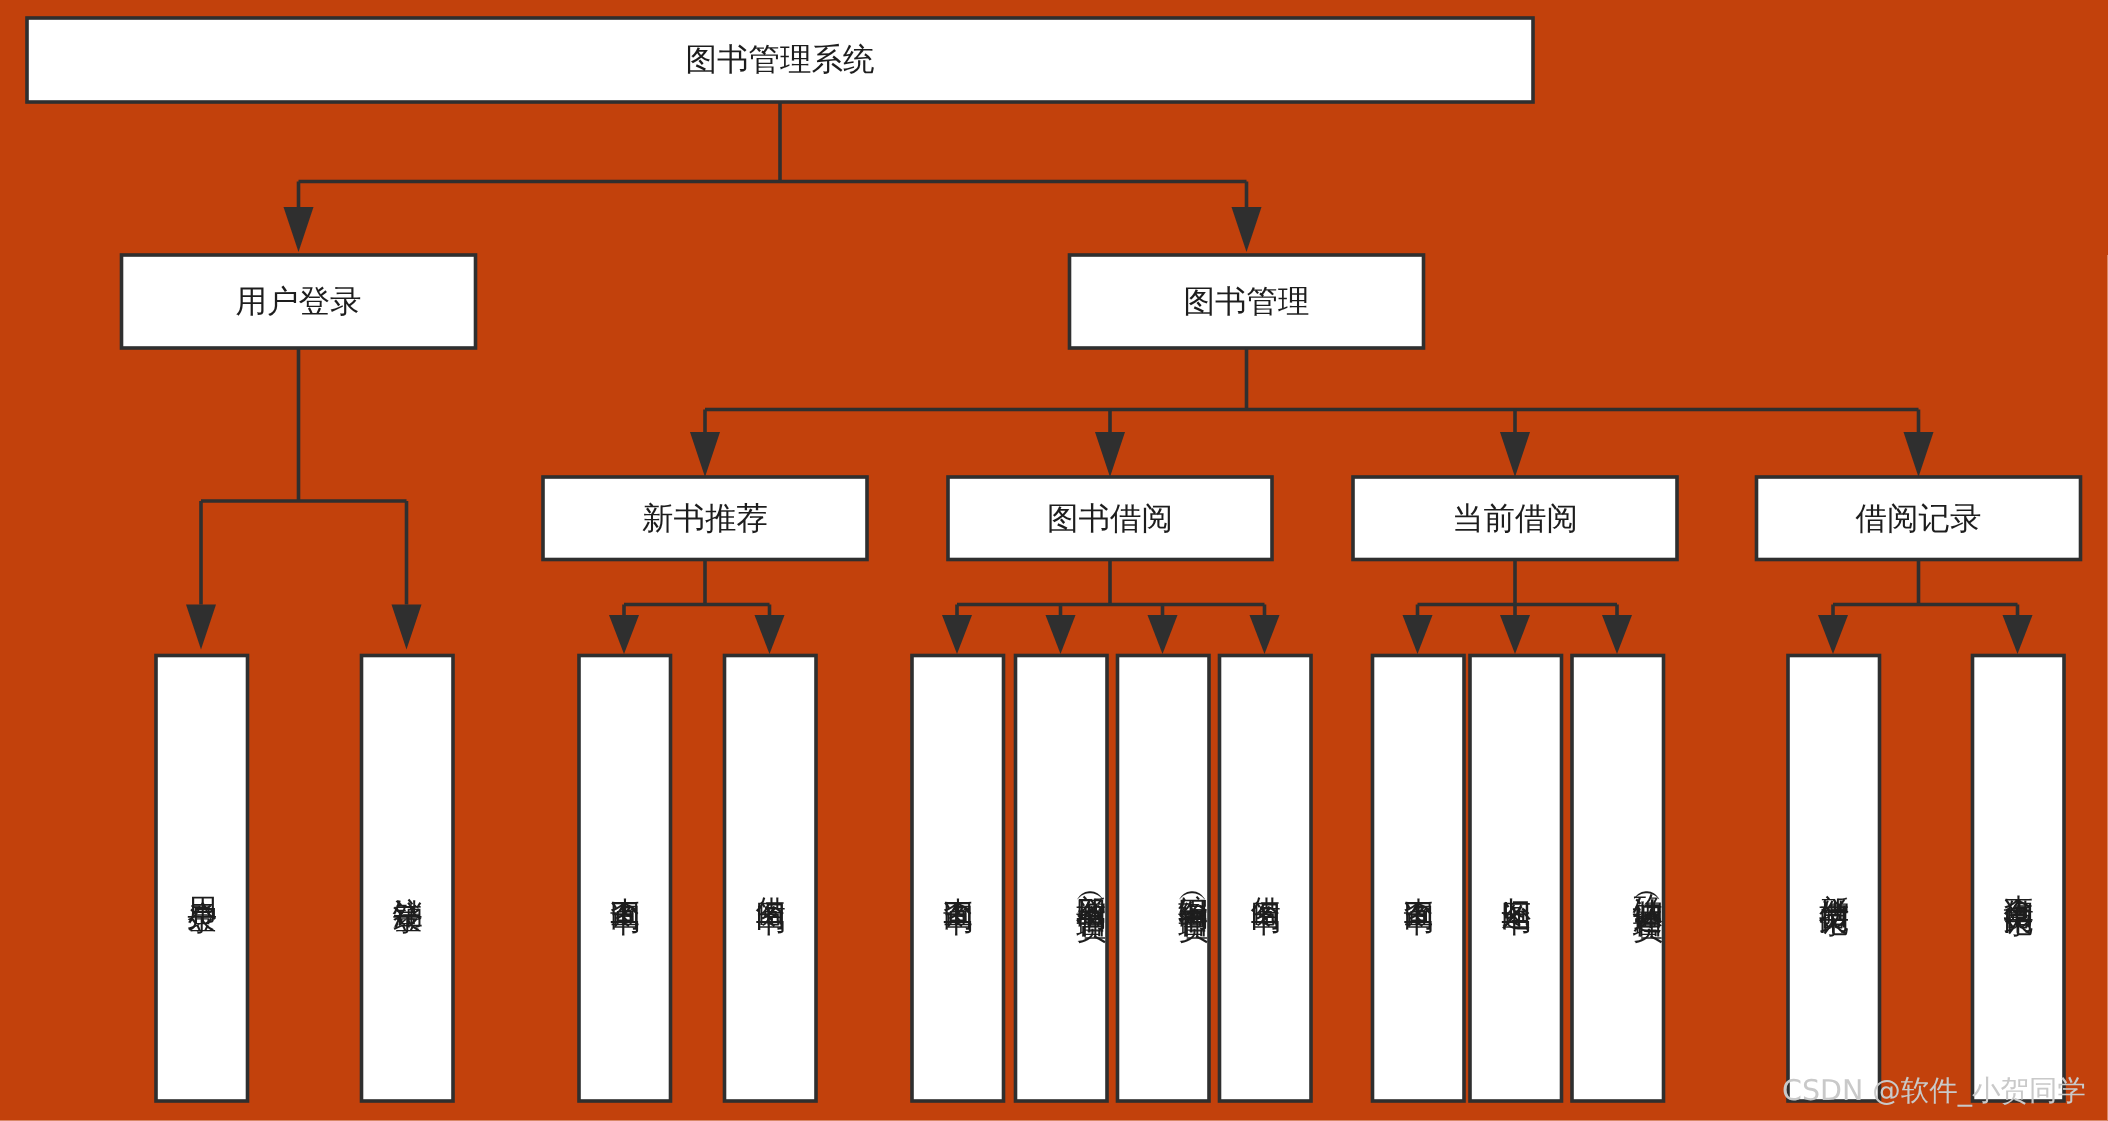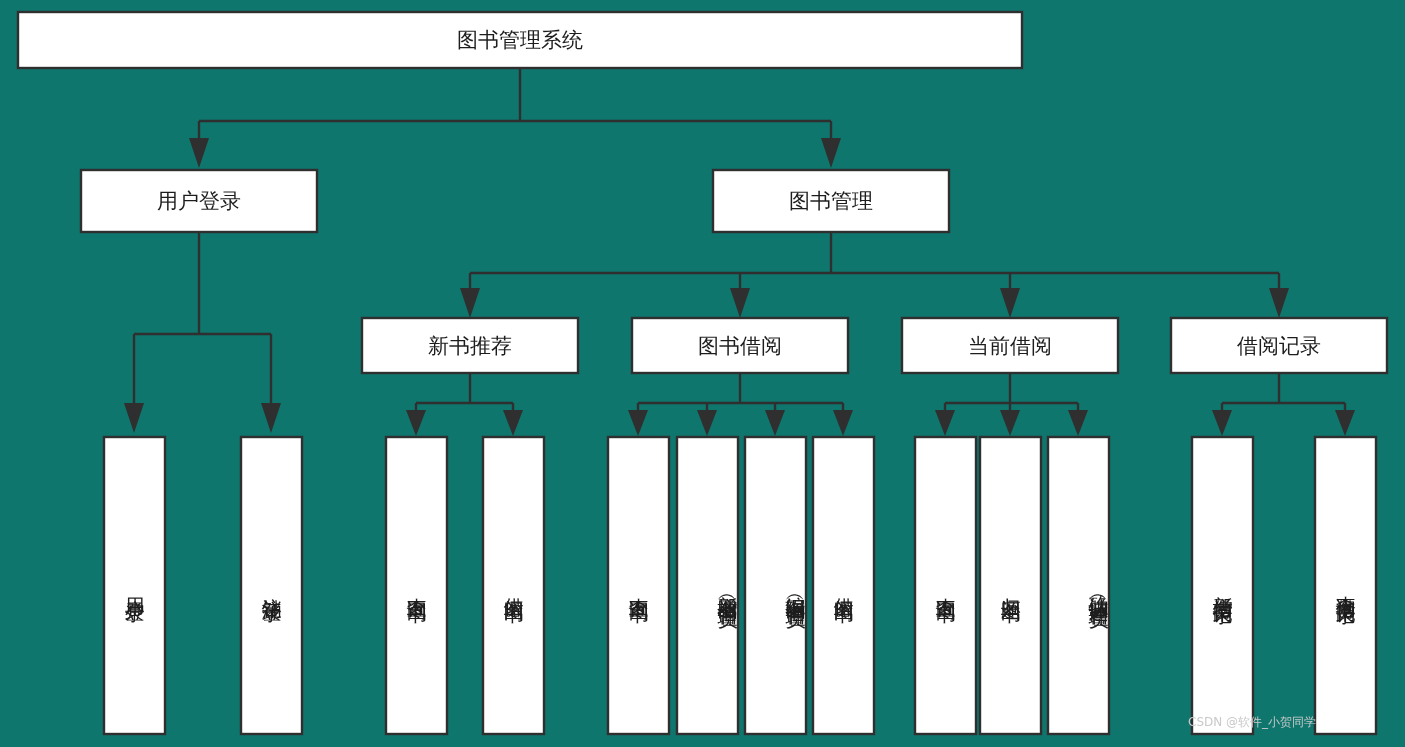--- a/index.html
+++ b/index.html
@@ -10,21 +10,21 @@
   body {
     width: 1405px;
     height: 747px;
     overflow: hidden;
     font-family: "DejaVu Sans", "Liberation Sans", sans-serif;
   }
   #diagram-root {
     position: relative;
     width: 1405px;
     height: 747px;
-    background: #0f766e;
+    background: #c2410c;
   }
   svg.flow {
     position: absolute;
     left: 0;
     top: 0;
     width: 1405px;
     height: 747px;
   }
   .node-rect {
     fill: #ffffff;
@@ -62,21 +62,21 @@
     align-items: flex-start;
     justify-content: center;
     pointer-events: none;
   }
   .leaf-label.center-v {
     align-items: center;
   }
   .watermark {
     position: absolute;
     font-family: "DejaVu Sans", "Liberation Sans", sans-serif;
-    font-size: 12px;
+    font-size: 19px;
     color: #c9c9c9;
     white-space: nowrap;
     left: 1188px;
     top: 714px;
   }
 </style>
 </head>
 <body>
 
 <div id="diagram-root">

